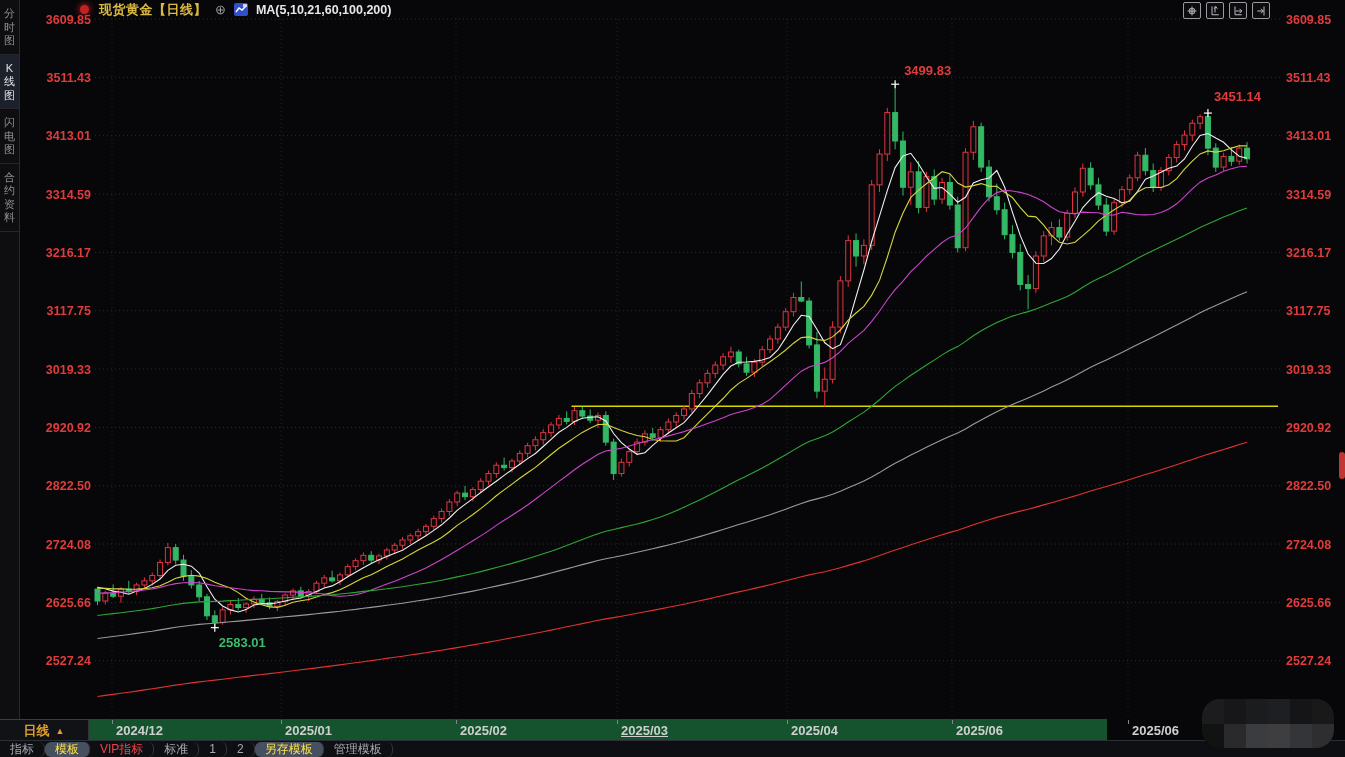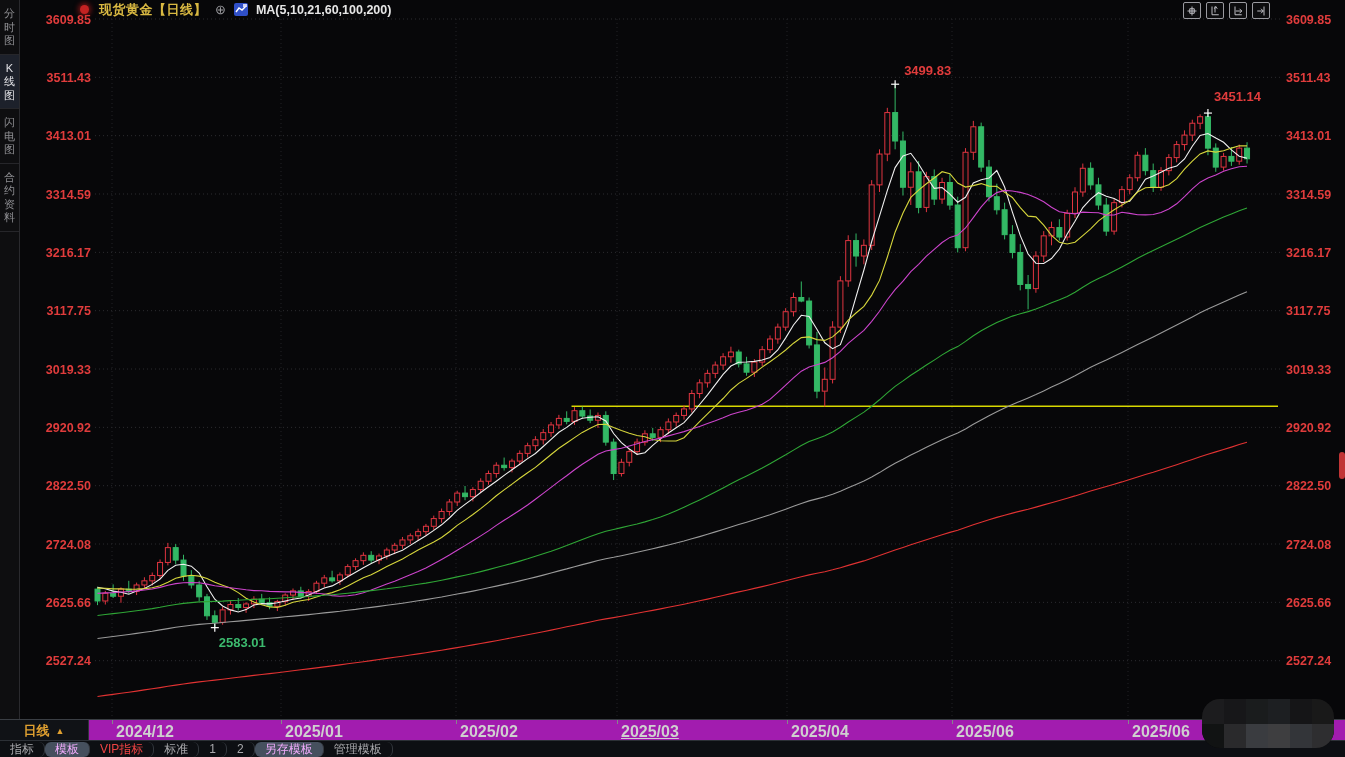--- a/index.html
+++ b/index.html
@@ -26,35 +26,35 @@
     display:flex;align-items:center;justify-content:center;background:#0c0c0e;cursor:pointer;}
   
   #sidebar{position:absolute;left:0;top:0;width:20px;height:719px;z-index:2;
     background:#0e0e10;border-right:1px solid #2a2a2e;box-sizing:border-box;}
   .side-tab{display:flex;flex-direction:column;align-items:center;
     padding:7px 0 6px 0;border-bottom:1px solid #26262a;color:#8f8f93;
     font-size:11px;line-height:13.5px;cursor:pointer;}
   .side-tab.active{background:#1d212b;color:#e2e2e6;}
   .side-tab span{display:block;}
   
-  #axis-row{position:absolute;left:0;top:719px;width:1345px;height:21px;z-index:2;
-    background:#a21caf;border-top:1px solid #3a3e44;box-sizing:border-box;}
+  #axis-row{position:absolute;left:0;top:719px;width:1107px;height:21px;z-index:2;
+    background:#14532d;border-top:1px solid #3a3e44;box-sizing:border-box;}
   #interval-btn{position:absolute;left:0;top:0;width:88px;height:21px;
     background:#101216;border-right:1px solid #30343a;
     display:flex;align-items:center;justify-content:center;gap:6px;
     color:#e0a030;font-size:13px;font-weight:bold;cursor:pointer;}
   #interval-btn .arrow{font-size:9px;}
-  .month-label{position:absolute;top:3px;color:#cfcfcf;font-size:16px;font-weight:bold;}
+  .month-label{position:absolute;top:3px;color:#cfcfcf;font-size:13px;font-weight:bold;}
   .month-tick{position:absolute;top:0;width:1px;height:4px;background:#85858a;}
   
   #bottom-bar{position:absolute;left:0;top:740px;width:1345px;height:17px;z-index:2;
     background:#0d0f13;border-top:1px solid #2c3036;box-sizing:border-box;
     display:flex;align-items:center;font-size:12px;color:#a8a8ac;}
   .b-tab{padding:0 10px;height:15px;line-height:15px;border-right:1px solid #33373d;cursor:pointer;border-radius:6px;}
-  .b-tab.selected{background:#46505e;color:#f0abfc;}
+  .b-tab.selected{background:#46505e;color:#fde047;}
   .b-tab.vip{color:#ef4444;}
   
   #scroll-thumb{position:absolute;right:0;top:452px;width:6px;height:27px;z-index:3;
     background:#c13535;border-radius:3px;}
   #watermark{position:absolute;left:1202px;top:699px;width:132px;height:49px;z-index:3;
     background:#0a0a0b;border-radius:18px;overflow:hidden;
     display:grid;grid-template-columns:repeat(6,1fr);grid-template-rows:1fr 1fr;
     filter:blur(.4px);}
   #watermark div{width:100%;height:100%;}
 </style>

